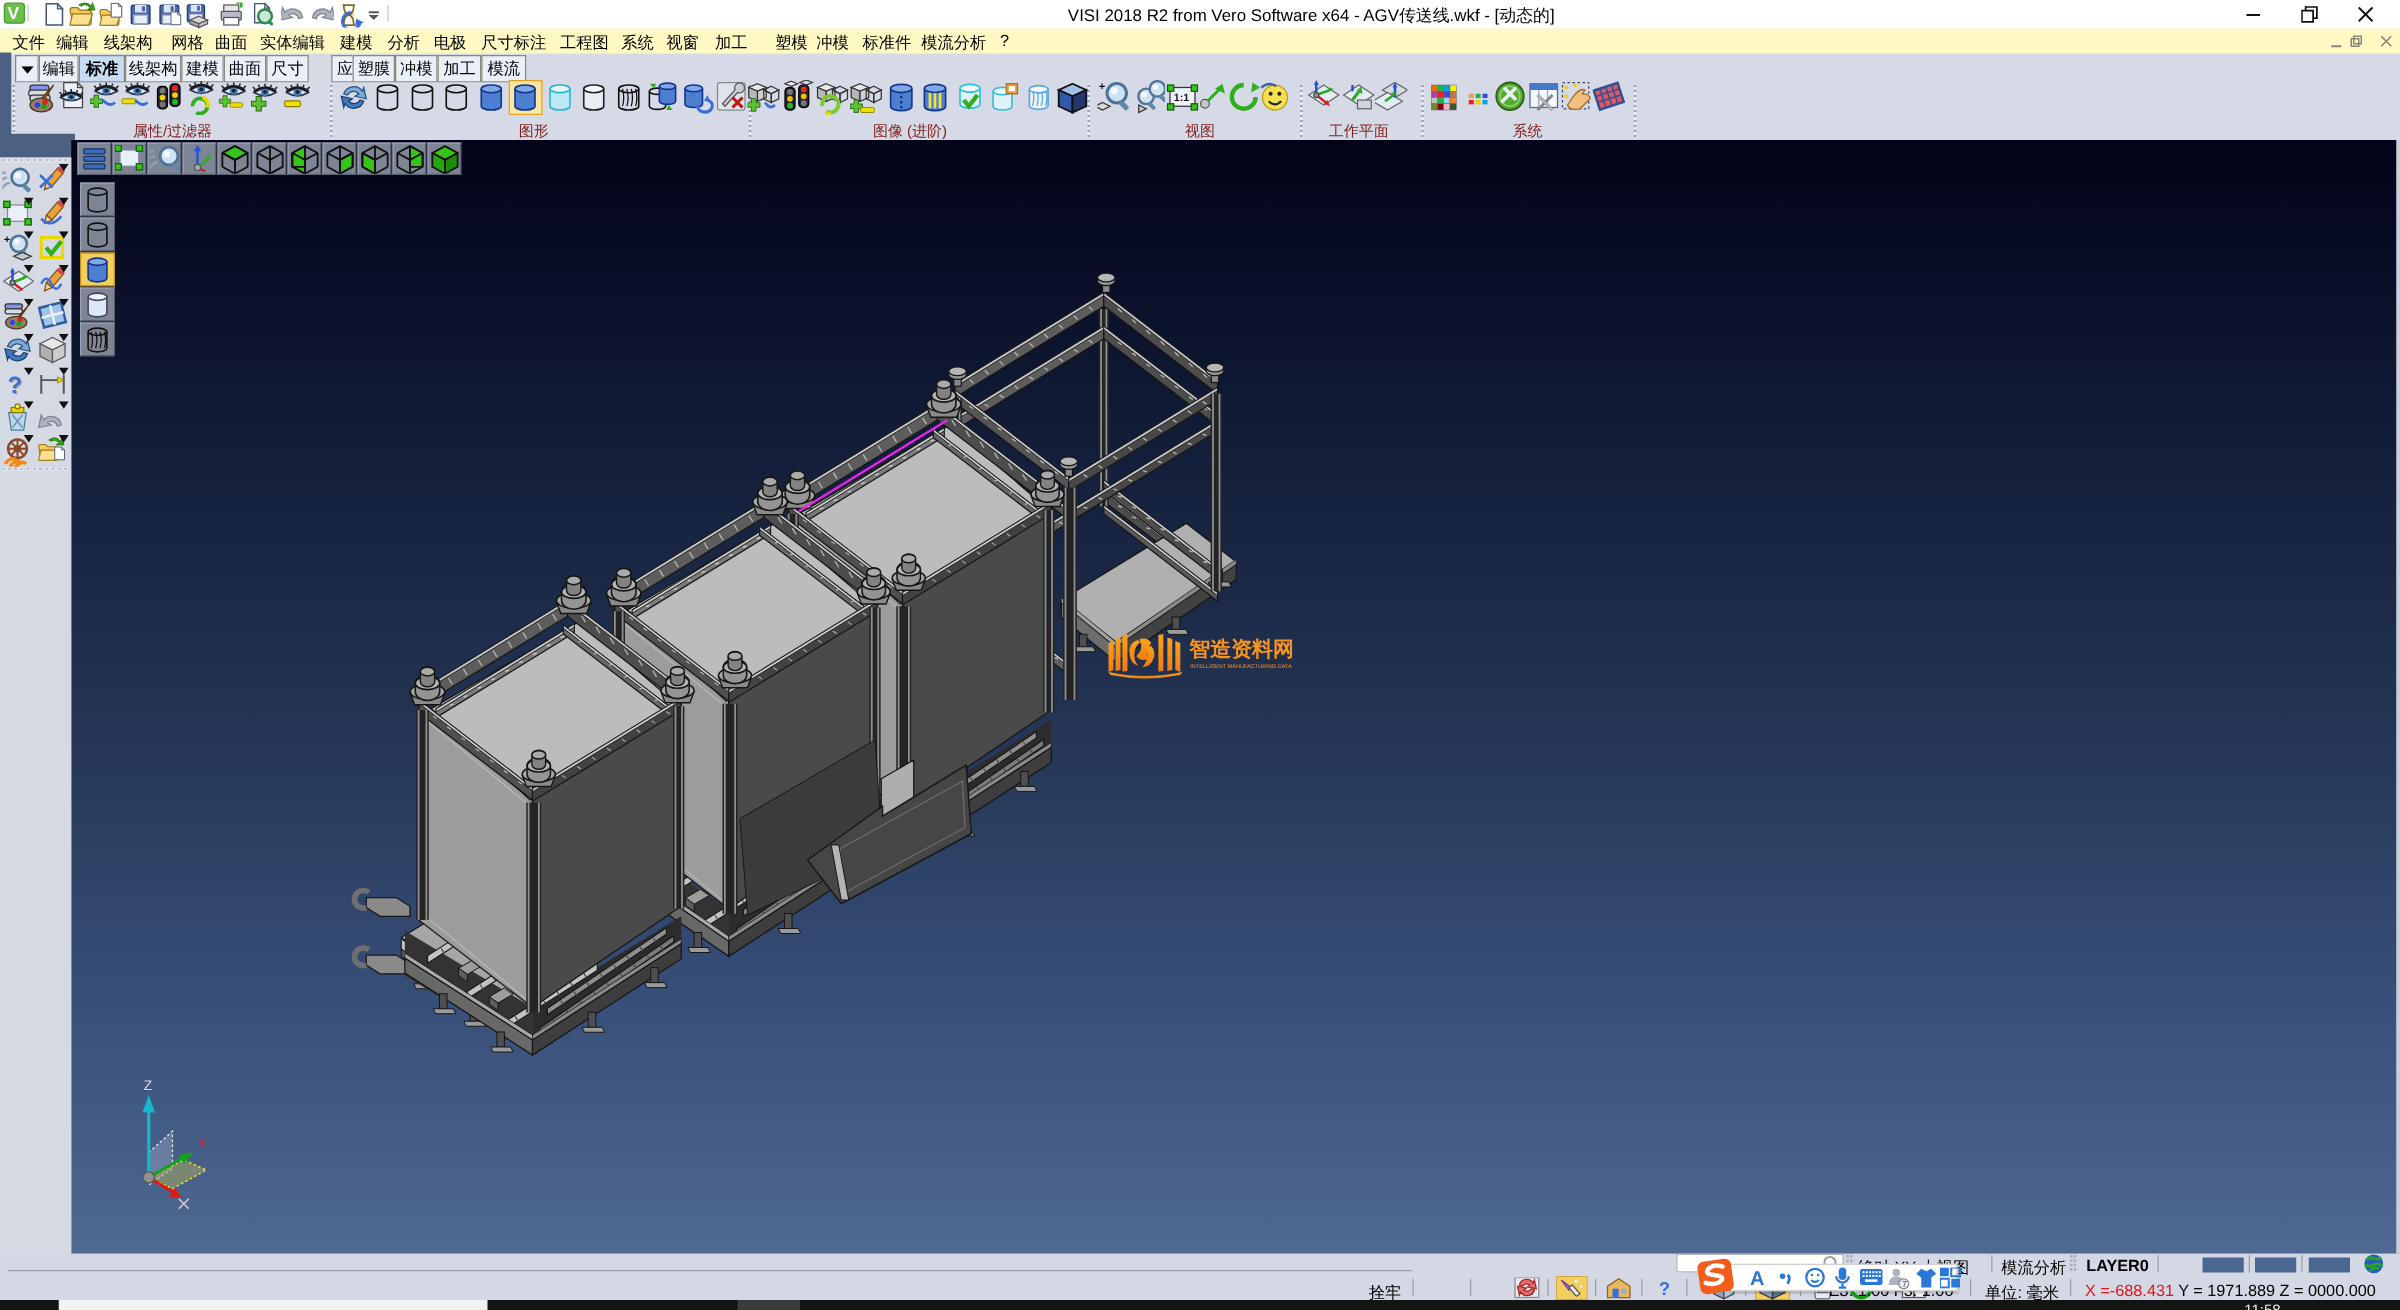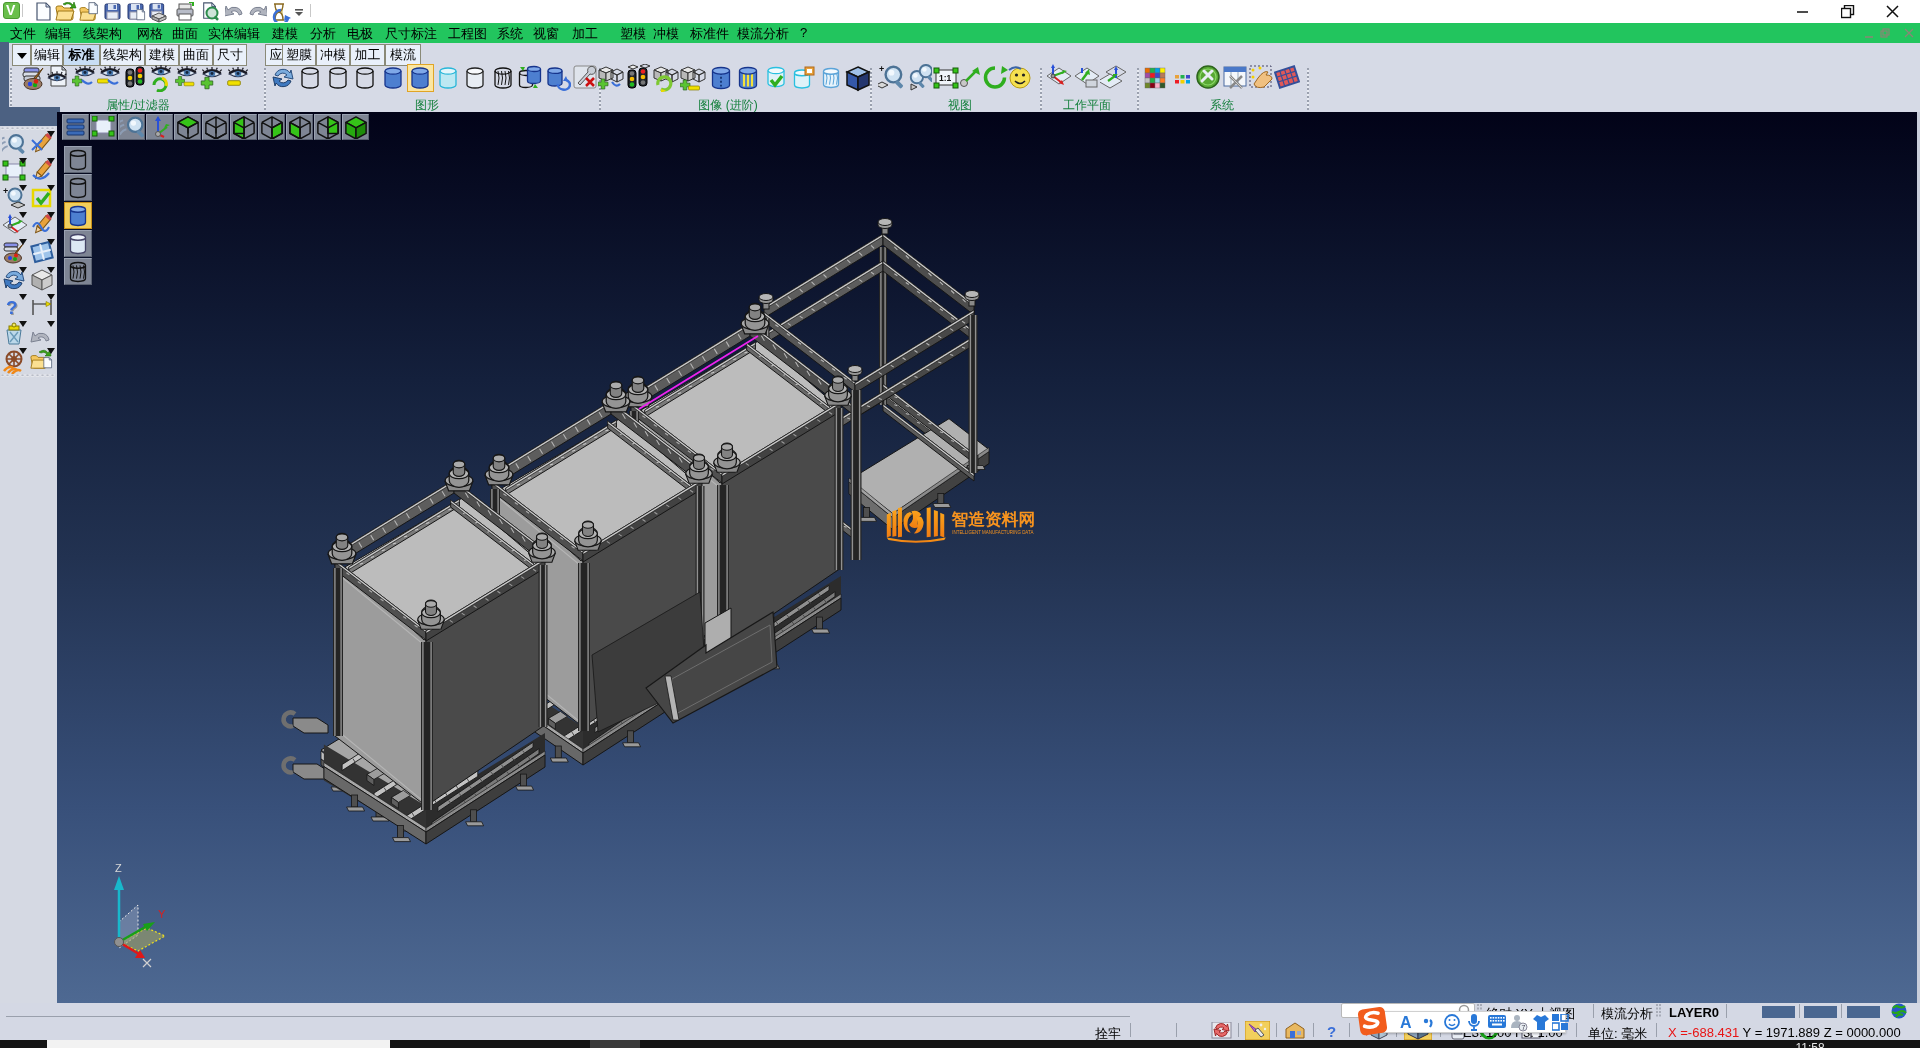--- a/index.html
+++ b/index.html
@@ -2,29 +2,29 @@
 <html><head>
 <meta charset="utf-8">
 <style>
 * { margin:0; padding:0; box-sizing:border-box; }
 html,body { width:1920px; height:1048px; overflow:hidden; font-family:"Liberation Sans", sans-serif; }
 #app { position:relative; width:1920px; height:1048px; background:#d6dae6; }
 
 #titlebar { position:absolute; left:0; top:0; width:1920px; height:23px; background:#ffffff; }
 #title-text { position:absolute; left:178px; right:0; top:4px; text-align:center; font-size:13.5px; color:#000; }
 
-#menubar { position:absolute; left:0; top:23px; width:1920px; height:20px; background:#22c55e; font-size:13px; color:#000; }
+#menubar { position:absolute; left:0; top:23px; width:1920px; height:20px; background:#fef9c3; font-size:13px; color:#000; }
 .mi { position:absolute; top:2px; }
 
 #tabrow { position:absolute; left:0; top:43px; width:1920px; height:23px; background:#d6dae6; }
 .tab { position:absolute; top:1px; height:22px; border:1px solid #8a8a78; background:#e9f0fa; font-size:13px; color:#000; text-align:center; line-height:20px; }
 .tab.sel { background:#c8ddf4; font-weight:bold; }
 
 #toolbar { position:absolute; left:0; top:66px; width:1920px; height:47px; background:#d6dae6; }
-.glabel { position:absolute; top:31px; font-size:12px; color:#15803d; text-align:center; }
+.glabel { position:absolute; top:31px; font-size:12px; color:#7f1d1d; text-align:center; }
 .gsep { position:absolute; top:2px; height:42px; width:2px; background-image:repeating-linear-gradient(180deg,#9aa0ae 0 2px, #e8ebf2 2px 4px); }
 
 #lslate1 { position:absolute; left:0; top:42px; width:9px; height:72px; background:#4c6182; }
 #lslate2 { position:absolute; left:0; top:107px; width:60px; height:19px; background:#4c6182; }
 
 #leftpanel { position:absolute; left:0; top:126px; width:57px; height:877px; background:#d5d9e3; }
 
 #viewport { position:absolute; left:57px; top:112px; width:1863px; height:891px;
   background:linear-gradient(180deg, #020318 0%, #14203c 30%, #223251 50%, #38507a 78%, #4e6992 100%); }
 
@@ -138,20 +138,21 @@
       <svg style="position:absolute;left:1797px;top:8px" width="14" height="8" viewBox="0 0 14 8">
         <line x1="0" y1="4" x2="11" y2="4" stroke="#111" stroke-width="1.5"></line>
       </svg>
       <svg style="position:absolute;left:1841px;top:5px" width="14" height="14" viewBox="0 0 14 14">
         <rect x="3.5" y="0.5" width="9" height="9" fill="none" stroke="#111" stroke-width="1.4"></rect>
         <rect x="0.5" y="3.5" width="9" height="9" fill="#fff" stroke="#111" stroke-width="1.4"></rect>
       </svg>
       <svg style="position:absolute;left:1886px;top:5px" width="14" height="14" viewBox="0 0 14 14">
         <path d="M1 1 L12 12 M12 1 L1 12" stroke="#111" stroke-width="1.5"></path>
       </svg>
+    <div id="title-text">VISI 2018 R2 from Vero Software x64 - AGV传送线.wkf - [动态的]</div>
   </div>
   <div id="menubar">
       <svg style="position:absolute;left:1863px;top:27px" width="12" height="10" viewBox="0 0 12 10">
         <line x1="1" y1="8" x2="10" y2="8" stroke="#8a8676" stroke-width="1.6"></line>
       </svg>
       <svg style="position:absolute;left:1884px;top:26px" width="13" height="12" viewBox="0 0 13 12">
         <rect x="3.5" y="0.5" width="8" height="8" fill="none" stroke="#8a8676" stroke-width="1.1"></rect>
         <rect x="0.5" y="3.5" width="8" height="8" fill="#d6dae6" stroke="#8a8676" stroke-width="1.1"></rect>
       </svg>
       <svg style="position:absolute;left:1905px;top:26px" width="13" height="12" viewBox="0 0 13 12">

